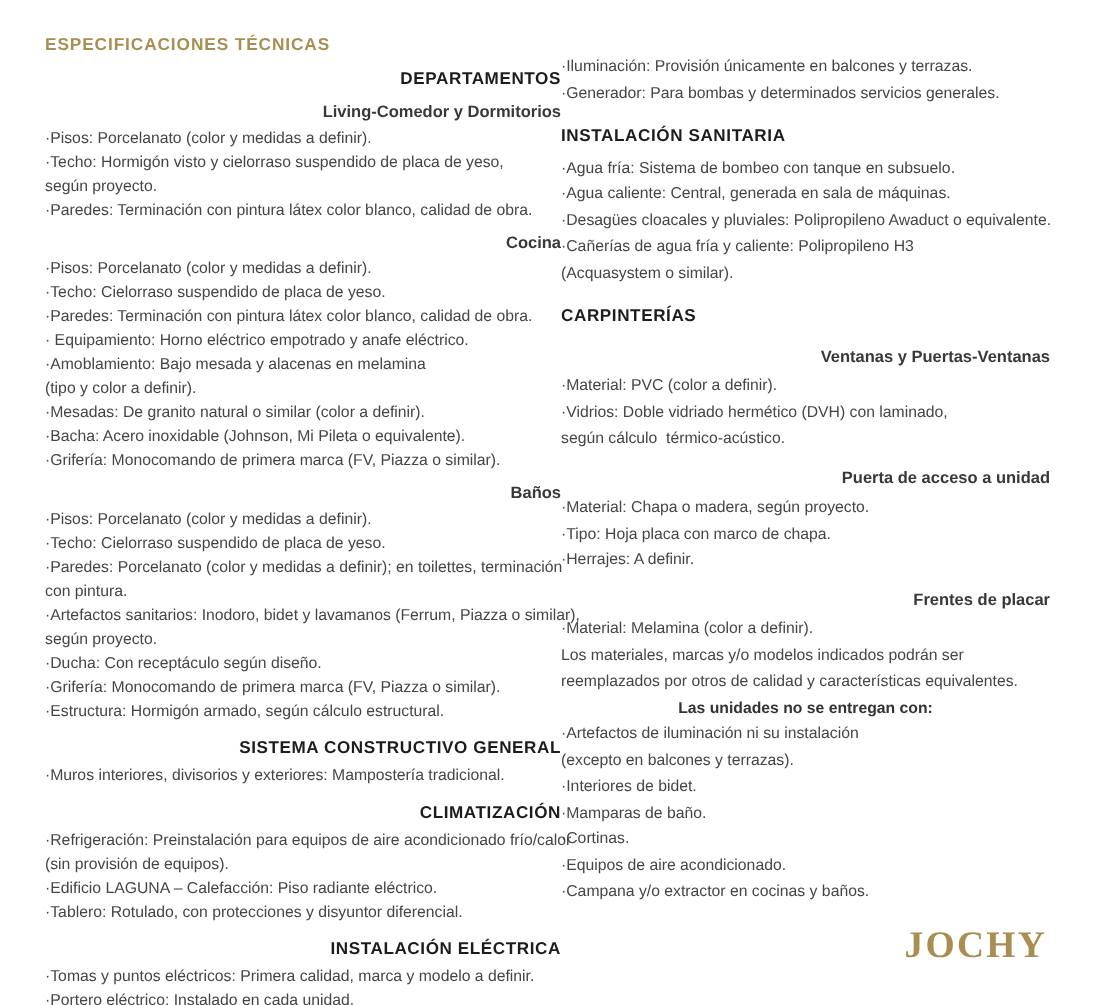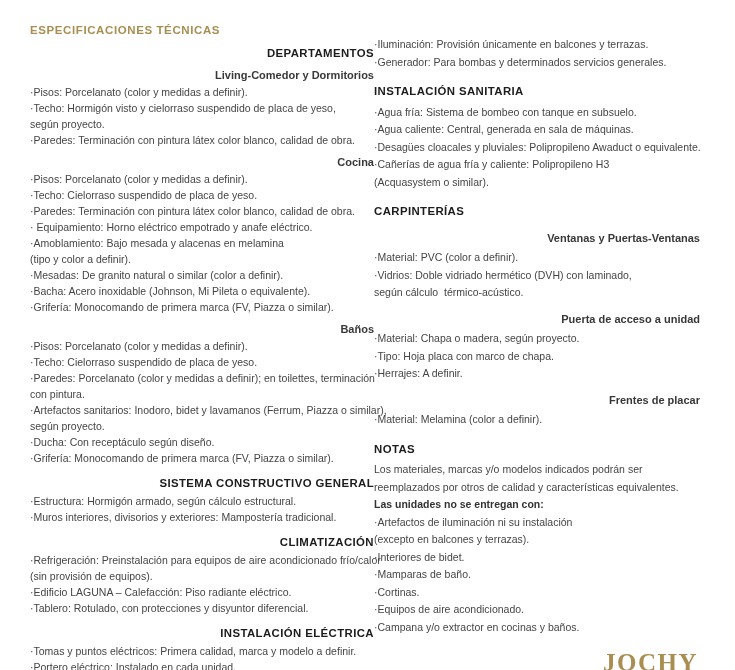--- a/index.html
+++ b/index.html
@@ -42,21 +42,21 @@
 
   .block.subheading {
     font-weight: 600;
     color: #383838;
     font-size: 11px;
     text-align: right;
   }
   .col-left  .block.subheading { margin-top: 6px; margin-bottom: 1px; }
   .col-right .block.subheading { margin-top: 9px; margin-bottom: 2px; }
 
-  .block.linebold { font-weight: 600; color: #333333; }
+  .block.linebold { font-weight: 600; color: #333333; text-align: center; }
 
   .logo {
     margin-top: 14px;
     display: flex;
     flex-direction: column;
     align-items: flex-end;
     padding-right: 2px;
   }
   .logo-word {
     font-family: "Liberation Serif", "DejaVu Serif", serif;
@@ -92,22 +92,22 @@
         <div class="block line">·Grifería: Monocomando de primera marca (FV, Piazza o similar).</div>
         <div class="block subheading">Baños</div>
         <div class="block line">·Pisos: Porcelanato (color y medidas a definir).</div>
         <div class="block line">·Techo: Cielorraso suspendido de placa de yeso.</div>
         <div class="block line">·Paredes: Porcelanato (color y medidas a definir); en toilettes, terminación</div>
         <div class="block line">con pintura.</div>
         <div class="block line">·Artefactos sanitarios: Inodoro, bidet y lavamanos (Ferrum, Piazza o similar),</div>
         <div class="block line">según proyecto.</div>
         <div class="block line">·Ducha: Con receptáculo según diseño.</div>
         <div class="block line">·Grifería: Monocomando de primera marca (FV, Piazza o similar).</div>
+        <div class="block line">·Estructura: Hormigón armado, según cálculo estructural.</div>
         <div class="block heading">SISTEMA CONSTRUCTIVO GENERAL</div>
-        <div class="block line">·Estructura: Hormigón armado, según cálculo estructural.</div>
         <div class="block line">·Muros interiores, divisorios y exteriores: Mampostería tradicional.</div>
         <div class="block heading">CLIMATIZACIÓN</div>
         <div class="block line">·Refrigeración: Preinstalación para equipos de aire acondicionado frío/calor</div>
         <div class="block line">(sin provisión de equipos).</div>
         <div class="block line">·Edificio LAGUNA – Calefacción: Piso radiante eléctrico.</div>
         <div class="block line">·Tablero: Rotulado, con protecciones y disyuntor diferencial.</div>
         <div class="block heading">INSTALACIÓN ELÉCTRICA</div>
         <div class="block line">·Tomas y puntos eléctricos: Primera calidad, marca y modelo a definir.</div>
         <div class="block line">·Portero eléctrico: Instalado en cada unidad.</div>
       </div>
@@ -126,21 +126,20 @@
         <div class="block subheading">Ventanas y Puertas-Ventanas</div>
         <div class="block line">·Material: PVC (color a definir).</div>
         <div class="block line">·Vidrios: Doble vidriado hermético (DVH) con laminado,</div>
         <div class="block line">según cálculo  térmico-acústico.</div>
         <div class="block subheading">Puerta de acceso a unidad</div>
         <div class="block line">·Material: Chapa o madera, según proyecto.</div>
         <div class="block line">·Tipo: Hoja placa con marco de chapa.</div>
         <div class="block line">·Herrajes: A definir.</div>
         <div class="block subheading">Frentes de placar</div>
         <div class="block line">·Material: Melamina (color a definir).</div>
-        <div class="block heading">NOTAS</div>
         <div class="block line">Los materiales, marcas y/o modelos indicados podrán ser</div>
         <div class="block line">reemplazados por otros de calidad y características equivalentes.</div>
         <div class="block linebold">Las unidades no se entregan con:</div>
         <div class="block line">·Artefactos de iluminación ni su instalación</div>
         <div class="block line">(excepto en balcones y terrazas).</div>
         <div class="block line">·Interiores de bidet.</div>
         <div class="block line">·Mamparas de baño.</div>
         <div class="block line">·Cortinas.</div>
         <div class="block line">·Equipos de aire acondicionado.</div>
         <div class="block line">·Campana y/o extractor en cocinas y baños.</div>

